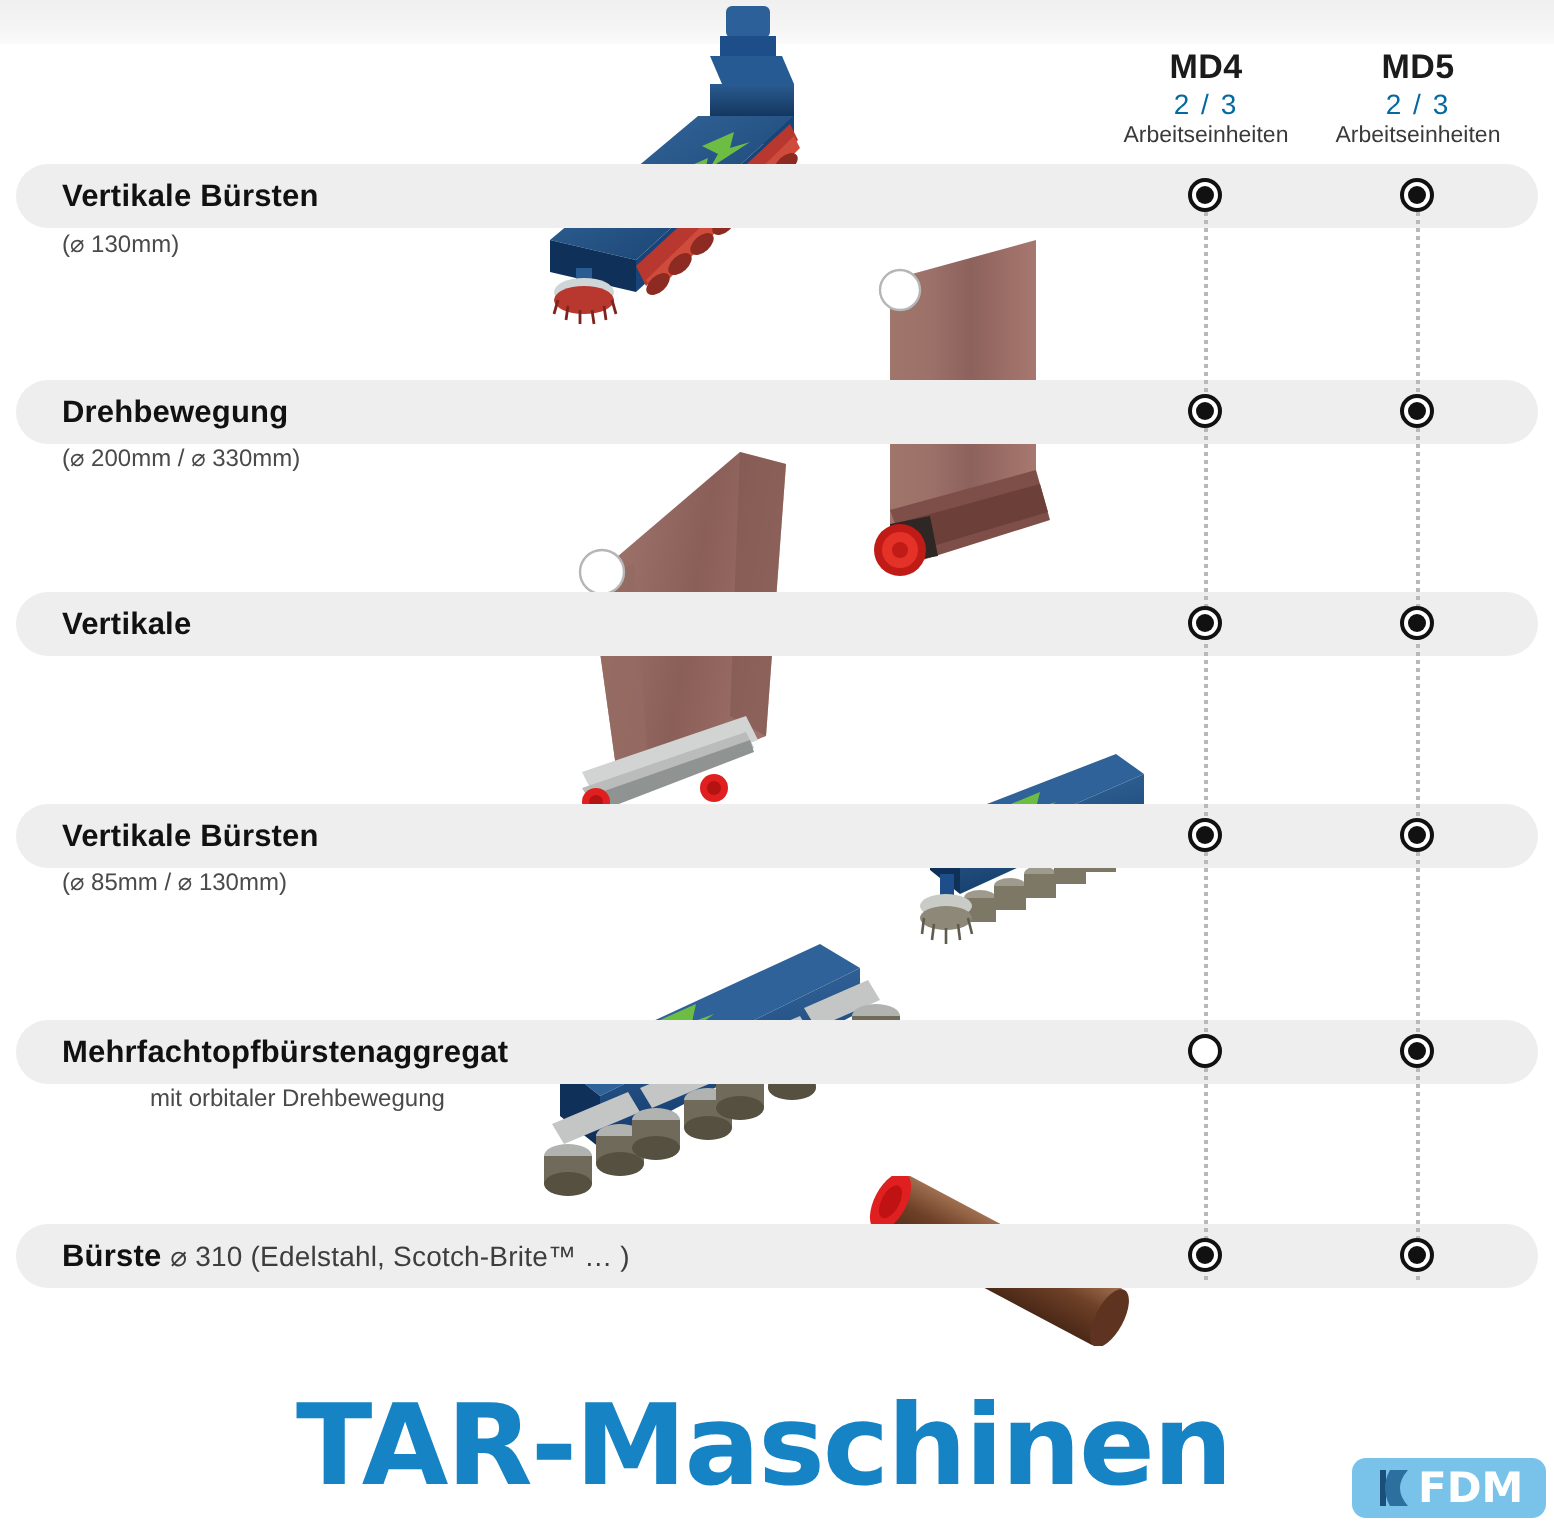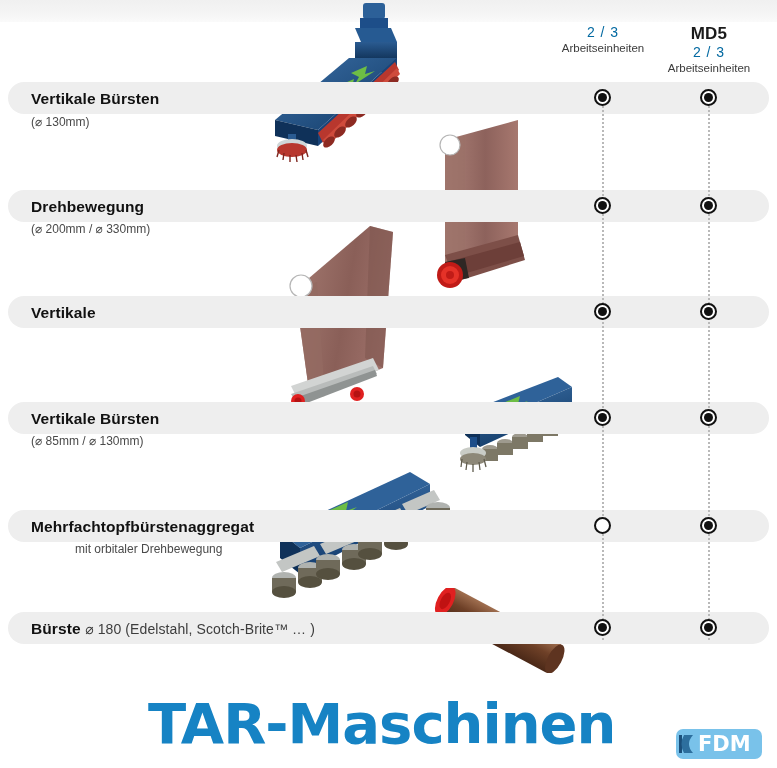--- a/index.html
+++ b/index.html
@@ -69,21 +69,21 @@
   #brand{
     position:absolute;left:148px;top:694px;
     font-size:56px;font-weight:bold;color:#1683c4;
     letter-spacing:-1px;line-height:60px;
     font-family:"DejaVu Sans", sans-serif;
   }
   #fdm-logo{
     position:absolute;left:676px;top:729px;
     width:86px;height:30px;border-radius:7px;
     background:#79c2ea;
-    display:flex;align-items:center;
+    display:flex;align-items:center;padding-left:11px;
   }
   #fdm-logo .fdm-k{
     width:22px;height:30px;position:relative;flex:none;
   }
   #fdm-logo .fdm-txt{
     color:#ffffff;font-size:21px;font-weight:bold;letter-spacing:0px;
     font-family:"DejaVu Sans", sans-serif;line-height:21px;
   }
 </style>
 </head>
@@ -308,20 +308,21 @@
 <div class="row-band" style="top:190px;"></div>
 <div class="row-band" style="top:296px;"></div>
 <div class="row-band" style="top:402px;"></div>
 <div class="row-band" style="top:510px;"></div>
 <div class="row-band" style="top:612px;"></div>
 
 <div class="guide" style="left:602px;"></div>
 <div class="guide" style="left:708px;"></div>
 
 <div class="col-head" style="left:533px;">
+  <div class="code">MD4</div>
   <div class="units">2 / 3</div>
   <div class="unitlabel">Arbeitseinheiten</div>
 </div>
 <div class="col-head" style="left:639px;">
   <div class="code">MD5</div>
   <div class="units">2 / 3</div>
   <div class="unitlabel">Arbeitseinheiten</div>
 </div>
 
 <div class="row-title" style="top:90px;">Vertikale Bürsten</div>
@@ -343,21 +344,21 @@
 <div class="dot filled" style="left:594px;top:409px;"></div>
 <div class="dot filled" style="left:700px;top:409px;"></div>
 
 <div class="row-title" style="top:518px;">Mehrfachtopfbürstenaggregat</div>
 <div class="row-sub" style="top:542px;padding-left:44px;">mit orbitaler Drehbewegung</div>
 <div class="dot" style="left:594px;top:517px;"></div>
 <div class="dot filled" style="left:700px;top:517px;"></div>
 
 <div class="row-title" style="top:620px;">
   <span>Bürste</span>
-  <span class="thin">⌀ 180 (Edelstahl, Scotch-Brite™ … )</span>
+  <span class="thin">⌀ 310 (Edelstahl, Scotch-Brite™ … )</span>
 </div>
 <div class="dot filled" style="left:594px;top:619px;"></div>
 <div class="dot filled" style="left:700px;top:619px;"></div>
 
 <div id="brand">TAR-Maschinen</div>
 
 <div id="fdm-logo">
   <div class="fdm-k">
     <svg width="22" height="30" viewBox="0 0 22 30">
       <rect x="3" y="6" width="3" height="18" fill="#1b4f7a"></rect>

